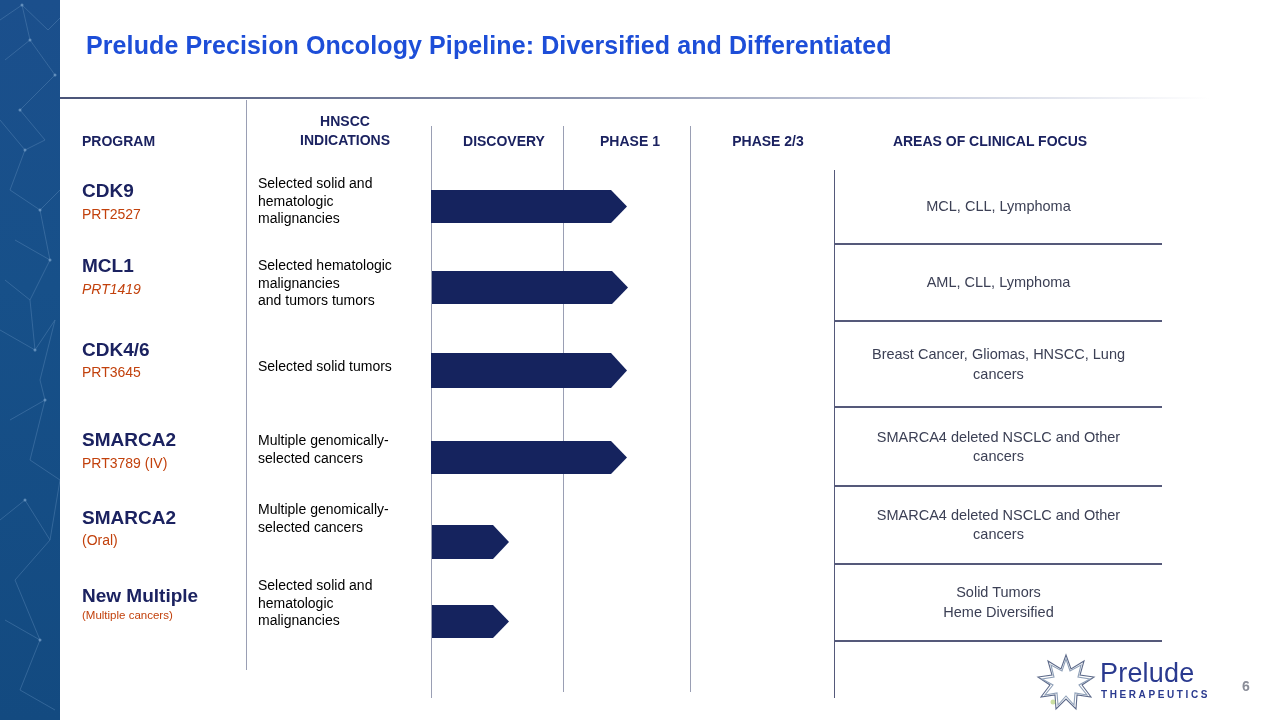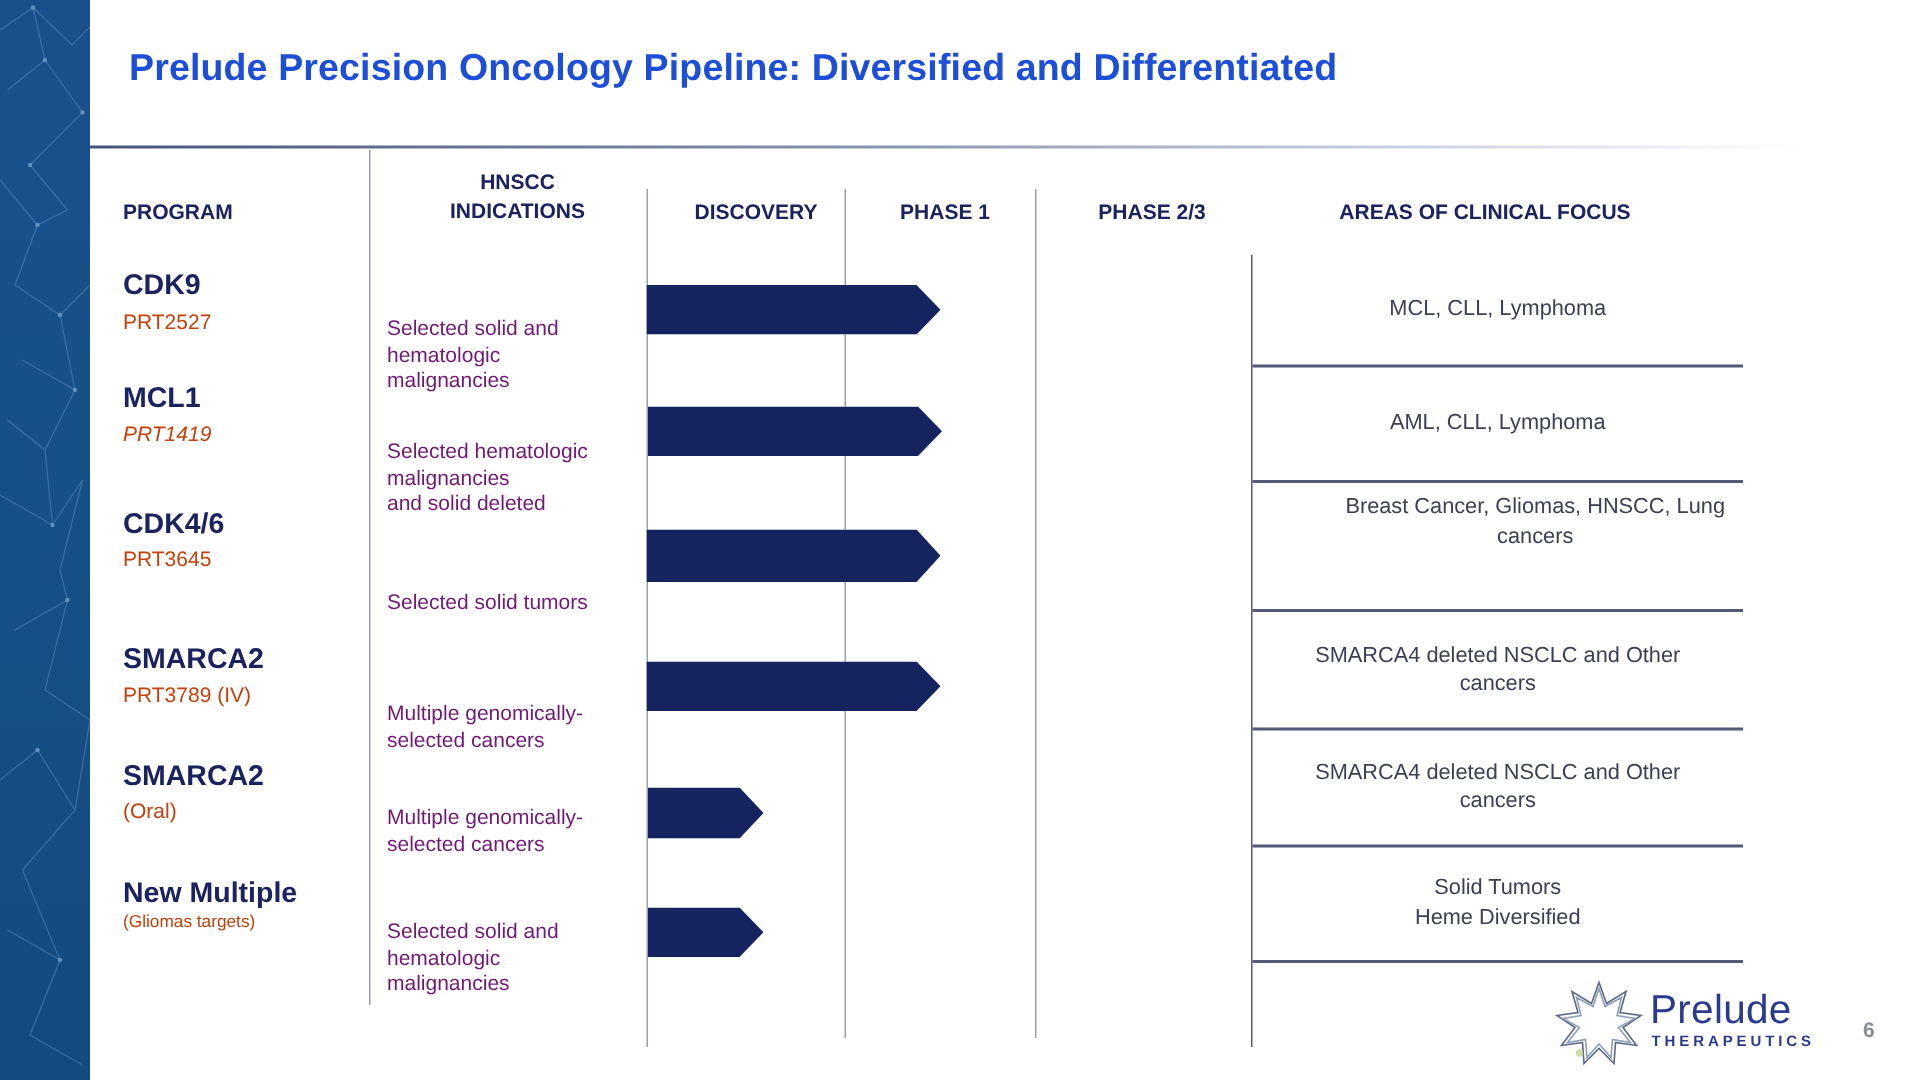--- a/index.html
+++ b/index.html
@@ -23,21 +23,21 @@
   }
 
   .hdr { position: absolute; font-size: 14px; font-weight: bold; color: #1b2260; text-align: center; line-height: 19px; }
 
   .vline { position: absolute; width: 1px; background: #9a9fb4; }
 
   .prog-name { position: absolute; left: 82px; font-size: 19px; font-weight: bold; color: #1b2260; }
   .prog-code { position: absolute; left: 82px; font-size: 14px; color: #c2410c; }
   .prog-code.small { font-size: 11.5px; }
 
-  .indication { position: absolute; left: 258px; width: 170px; font-size: 14px; line-height: 17.5px; color: #701a75; margin-top: 35px; }
+  .indication { position: absolute; left: 258px; width: 170px; font-size: 14px; line-height: 17.5px; color: #000000; }
 
   .arrow { position: absolute; }
   .arrow svg { display: block; }
 
   .focus-cell {
     position: absolute; left: 835px; width: 327px;
     display: flex; align-items: center; justify-content: center; text-align: center;
     font-size: 14.5px; line-height: 19.5px; color: #3c4055; padding: 0 12px;
   }
   .hline { position: absolute; left: 835px; width: 327px; height: 1.5px; background: #55597a; }
@@ -115,21 +115,21 @@
   <svg width="196" height="33" viewBox="0 0 196 33">
       <polygon points="0,0 180,0 196,16.5 180,33 0,33" fill="#15235e"></polygon>
     </svg>
 </div>
 
 <div class="prog-name" style="top:255px;">MCL1</div>
 <div class="prog-code" style="top:281px;font-style:italic;">PRT1419</div>
 <div class="indication" style="top:257px;">
   <div>Selected hematologic</div>
   <div>malignancies</div>
-  <div>and solid deleted</div>
+  <div>and tumors tumors</div>
 </div>
 <div class="arrow" style="left:432px; top:271px;">
   <svg width="196" height="33" viewBox="0 0 196 33">
       <polygon points="0,0 180,0 196,16.5 180,33 0,33" fill="#15235e"></polygon>
     </svg>
 </div>
 
 <div class="prog-name" style="top:339px;">CDK4/6</div>
 <div class="prog-code" style="top:364px;">PRT3645</div>
 <div class="indication" style="top:358px;">
@@ -159,21 +159,21 @@
   <div>Multiple genomically-</div>
   <div>selected cancers</div>
 </div>
 <div class="arrow" style="left:432px; top:525px;">
   <svg width="77" height="34" viewBox="0 0 77 34">
       <polygon points="0,0 61,0 77,17 61,34 0,34" fill="#15235e"></polygon>
     </svg>
 </div>
 
 <div class="prog-name" style="top:585px;">New Multiple</div>
-<div class="prog-code small" style="top:609px;">(Gliomas targets)</div>
+<div class="prog-code small" style="top:609px;">(Multiple cancers)</div>
 <div class="indication" style="top:577px;">
   <div>Selected solid and</div>
   <div>hematologic</div>
   <div>malignancies</div>
 </div>
 <div class="arrow" style="left:432px; top:605px;">
   <svg width="77" height="33" viewBox="0 0 77 33">
       <polygon points="0,0 61,0 77,16.5 61,33 0,33" fill="#15235e"></polygon>
     </svg>
 </div>
@@ -185,21 +185,21 @@
 </div>
 <div class="hline" style="top:243px;"></div>
 
 <div class="focus-cell" style="top:245px; height:76px;">
   <div>
       <div>AML, CLL, Lymphoma</div>
     </div>
 </div>
 <div class="hline" style="top:320px;"></div>
 
-<div class="focus-cell" style="top:306px; height:85px;justify-content:flex-end;">
+<div class="focus-cell" style="top:322px; height:85px;">
   <div>
     <div>Breast Cancer, Gliomas, HNSCC, Lung</div>
     <div>cancers</div>
   </div>
 </div>
 <div class="hline" style="top:406px;"></div>
 
 <div class="focus-cell" style="top:408px; height:78px;">
   <div>
     <div>SMARCA4 deleted NSCLC and Other</div>

